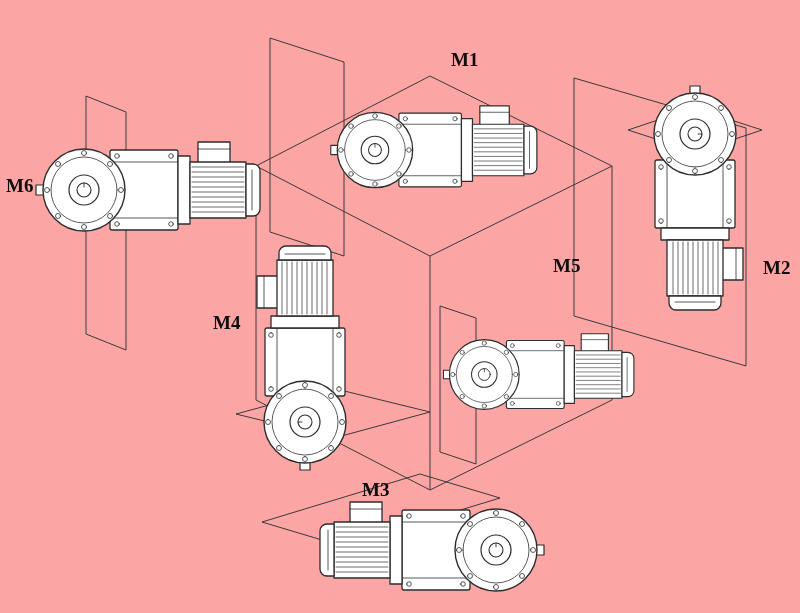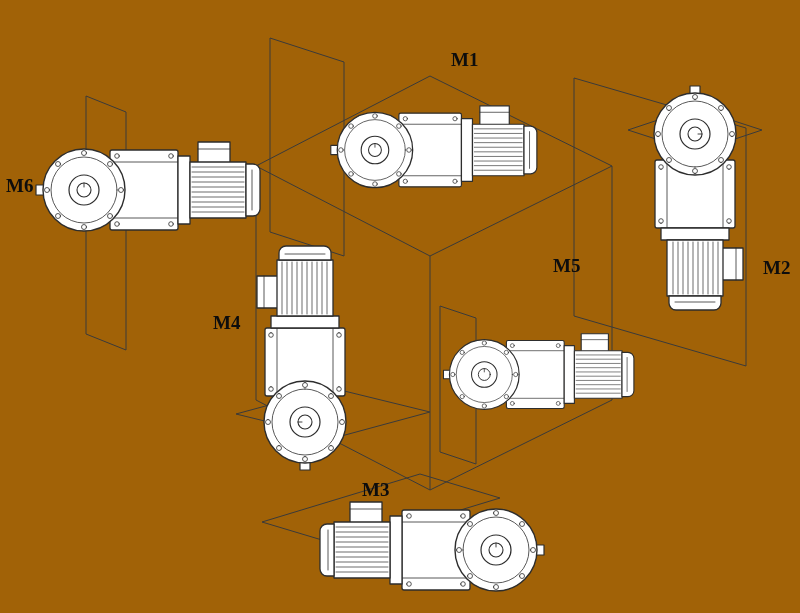--- a/index.html
+++ b/index.html
@@ -4,21 +4,21 @@
 <style>
   html, body {
     margin: 0;
     padding: 0;
     background: #ffffff;
   }
   .canvas {
     position: relative;
     width: 800px;
     height: 613px;
-    background: #a16207;
+    background: #fca5a5;
     overflow: hidden;
     font-family: "Liberation Serif", serif;
   }
   svg { display: block; }
   .frame {
     fill: none;
     stroke: #3a3a3a;
     stroke-width: 1;
   }
   .panel {

